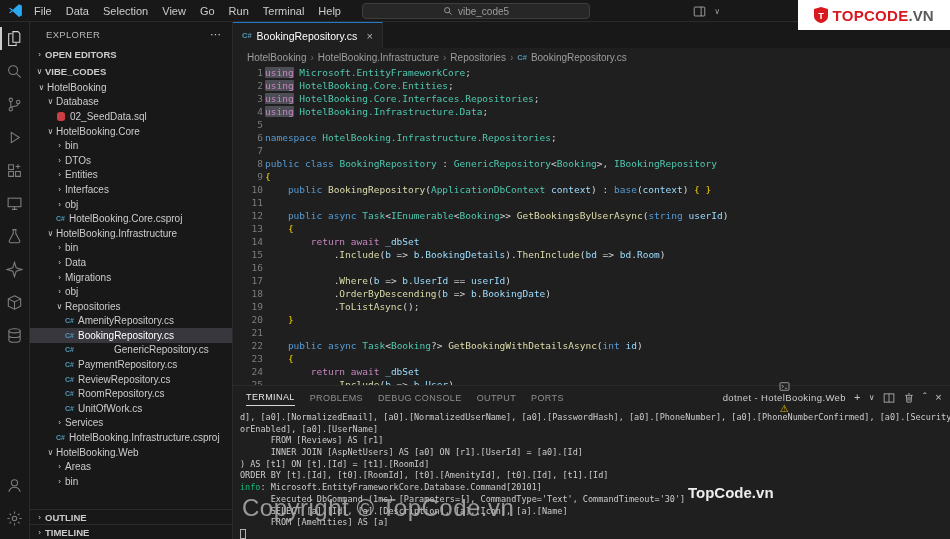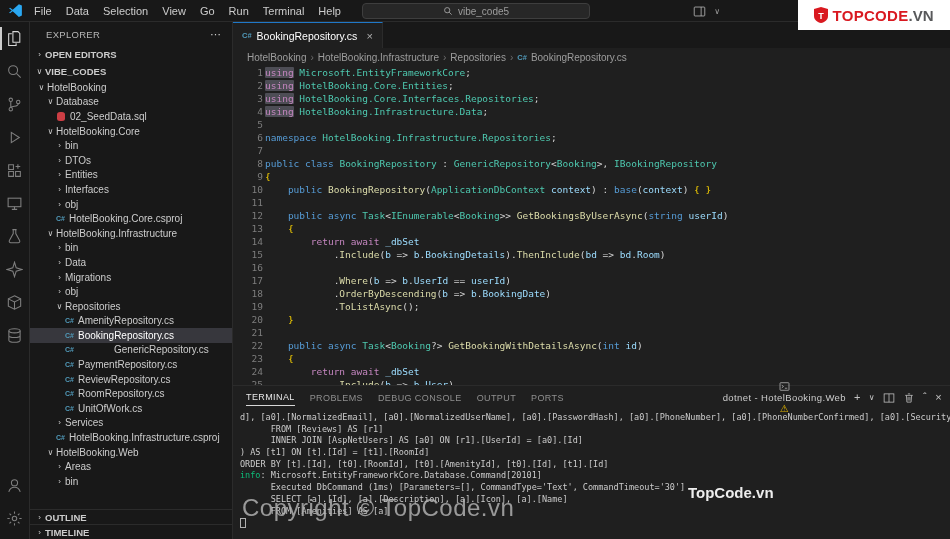--- a/index.html
+++ b/index.html
@@ -459,20 +459,21 @@
               <path d="M3 4.5h10M6.5 2.5h3M4.5 4.5l.7 9h5.6l.7-9M6.8 6.5v5M9.2 6.5v5"></path>
             </g>
           </svg>
       </span>
       <span class="pa-btn">ˆ</span>
       <span class="pa-btn">×</span>
     </div>
   </div>
   <div class="terminal" id="terminal-lines">
       <div class="t-line"><span class="tk-p" style="color: rgb(204, 204, 204);">d], [a0].[NormalizedEmail], [a0].[NormalizedUserName], [a0].[PasswordHash], [a0].[PhoneNumber], [a0].[PhoneNumberConfirmed], [a0].[SecurityStamp]</span></div>
+      <div class="t-line"><span class="tk-p" style="color: rgb(204, 204, 204);">orEnabled], [a0].[UserName]</span></div>
       <div class="t-line"><span class="tk-p" style="color: rgb(204, 204, 204);">      FROM [Reviews] AS [r1]</span></div>
       <div class="t-line"><span class="tk-p" style="color: rgb(204, 204, 204);">      INNER JOIN [AspNetUsers] AS [a0] ON [r1].[UserId] = [a0].[Id]</span></div>
       <div class="t-line"><span class="tk-p" style="color: rgb(204, 204, 204);">) AS [t1] ON [t].[Id] = [t1].[RoomId]</span></div>
       <div class="t-line"><span class="tk-p" style="color: rgb(204, 204, 204);">ORDER BY [t].[Id], [t0].[RoomId], [t0].[AmenityId], [t0].[Id], [t1].[Id]</span></div>
       <div class="t-line"><span class="tk-g">info</span><span class="tk-p" style="color: rgb(204, 204, 204);">: Microsoft.EntityFrameworkCore.Database.Command[20101]</span></div>
       <div class="t-line"><span class="tk-p" style="color: rgb(204, 204, 204);">      Executed DbCommand (1ms) [Parameters=[], CommandType='Text', CommandTimeout='30']</span></div>
       <div class="t-line"><span class="tk-p" style="color: rgb(204, 204, 204);">      SELECT [a].[Id], [a].[Description], [a].[Icon], [a].[Name]</span></div>
       <div class="t-line"><span class="tk-p" style="color: rgb(204, 204, 204);">      FROM [Amenities] AS [a]</span></div>
       <div class="t-line"><span class="t-cursor"></span></div>
     </div>

